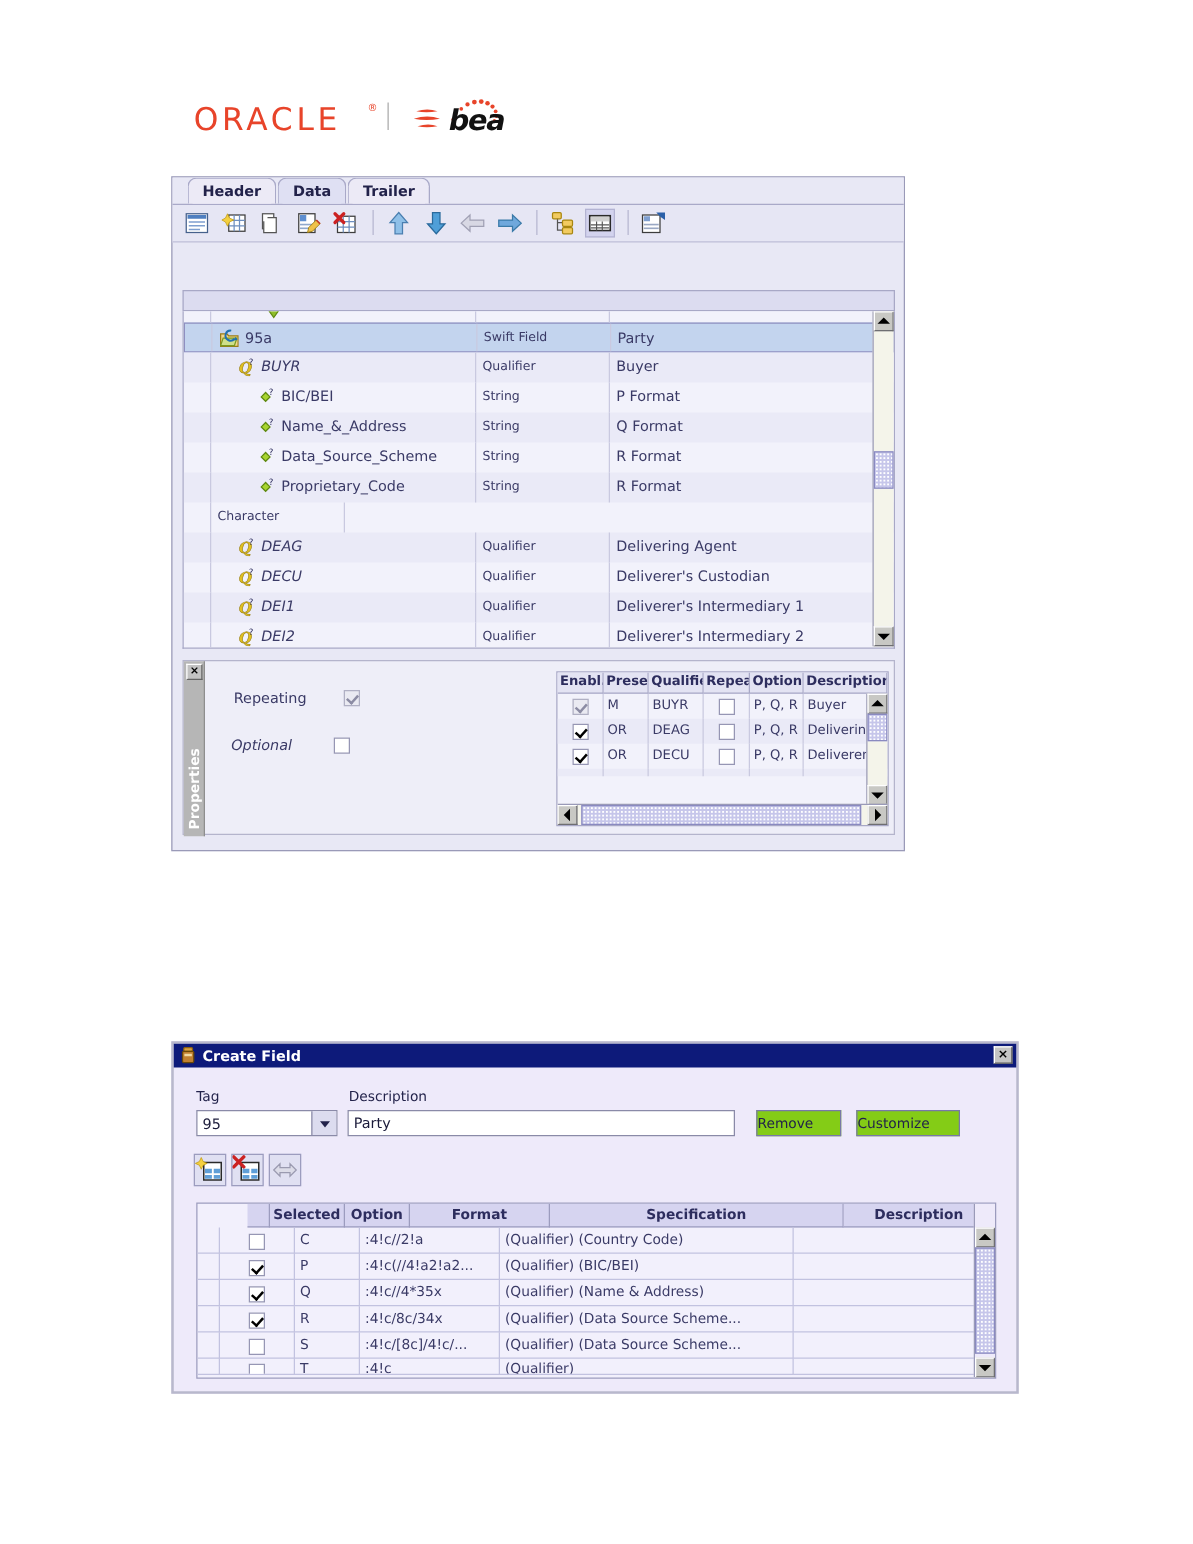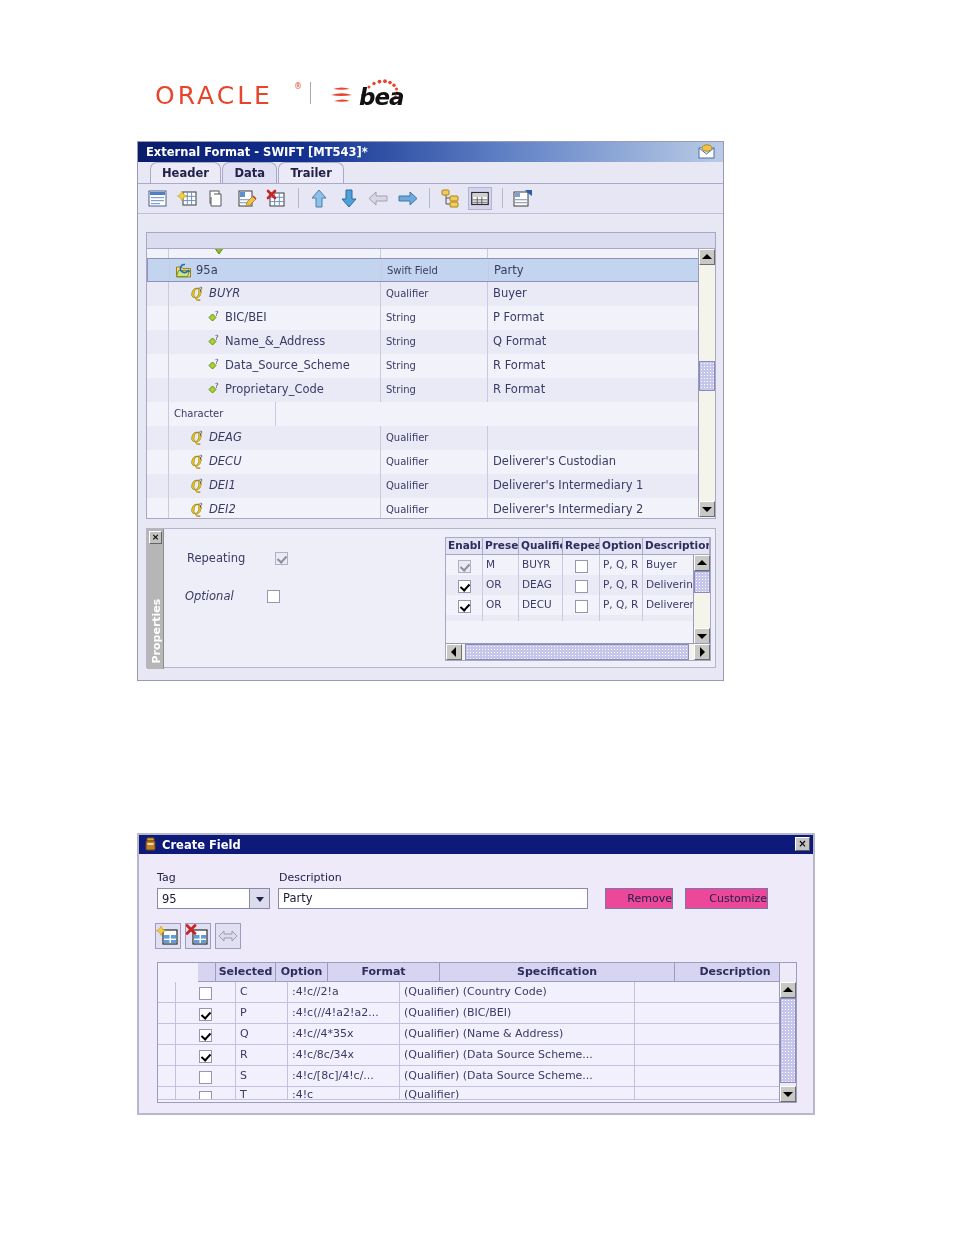--- a/index.html
+++ b/index.html
@@ -582,26 +582,26 @@
     box-sizing: border-box;
     font-size: 11.5px;
     color: #1a1a3a;
     line-height: 19px;
     padding-left: 4px;
   }
   .cf-btn {
     position: absolute;
     top: 53px;
     height: 21px;
-    background: #ec4899;
+    background: #84cc16;
     border: 1px solid #7878a8;
     box-sizing: border-box;
     font-size: 11px;
     color: #22224a;
-    text-align: right;
+    text-align: left;
     line-height: 19px;
     cursor: default;
   }
   #cf-btn-remove { left: 466px; width: 68px; }
   #cf-btn-customize { left: 546px; width: 83px; }
 
   #cf-toolbar {
     position: absolute;
     left: 16px;
     top: 88px;
@@ -686,28 +686,20 @@
         <path d="M2 17 q11 -3.5 21 0 q-11 2 -21 0 z"></path>
         <path d="M5 23 q9 -3 16 0 q-9 1.6 -16 0 z"></path>
       </g>
     </svg>
     <div id="bea-word">bea</div>
   </div>
 </div>
 
 <div id="ef-window">
 
-  <div id="ef-titlebar">
-    <div id="ef-title-text">External Format - SWIFT [MT543]*</div>
-    <svg id="ef-title-icon" viewBox="0 0 17 15">
-      <rect x="1" y="4" width="15" height="10" fill="#ffffff" stroke="#4a6fa8"></rect>
-      <path d="M1 4 L8.5 10 L16 4" fill="#dbe8f7" stroke="#4a6fa8"></path>
-      <ellipse cx="9" cy="4" rx="5" ry="3.2" fill="#f0c24a" stroke="#b58820"></ellipse>
-    </svg>
-  </div>
 
   <div id="ef-tabs">
     <div class="ef-tab">Header</div>
     <div class="ef-tab active">Data</div>
     <div class="ef-tab">Trailer</div>
   </div>
 
   <div id="ef-toolbar">
     <span class="tb-btn">
       <svg width="24" height="23" viewBox="0 0 24 23">
@@ -920,20 +912,21 @@
       <div class="tree-row alt">
         <div class="tr-gutter"></div>
         <div class="tr-name">
           <svg class="tr-icon" style="left:22px" viewBox="0 0 15 15">
             <text x="0" y="12" font-family="DejaVu Serif, serif" font-size="12" font-weight="bold" font-style="italic" fill="#e0c020" stroke="#8a7008" stroke-width="0.4">Q</text>
             <text x="8" y="6" font-family="DejaVu Sans, sans-serif" font-size="7" fill="#2a2a5a">?</text>
           </svg>
           <span class="tr-label ital" style="margin-left:40px">DEAG</span>
         </div>
         <div class="tr-type">Qualifier</div>
+        <div class="tr-desc">Delivering Agent</div>
       </div>
 
       <div class="tree-row">
         <div class="tr-gutter"></div>
         <div class="tr-name">
           <svg class="tr-icon" style="left:22px" viewBox="0 0 15 15">
             <text x="0" y="12" font-family="DejaVu Serif, serif" font-size="12" font-weight="bold" font-style="italic" fill="#e0c020" stroke="#8a7008" stroke-width="0.4">Q</text>
             <text x="8" y="6" font-family="DejaVu Sans, sans-serif" font-size="7" fill="#2a2a5a">?</text>
           </svg>
           <span class="tr-label ital" style="margin-left:40px">DECU</span>

